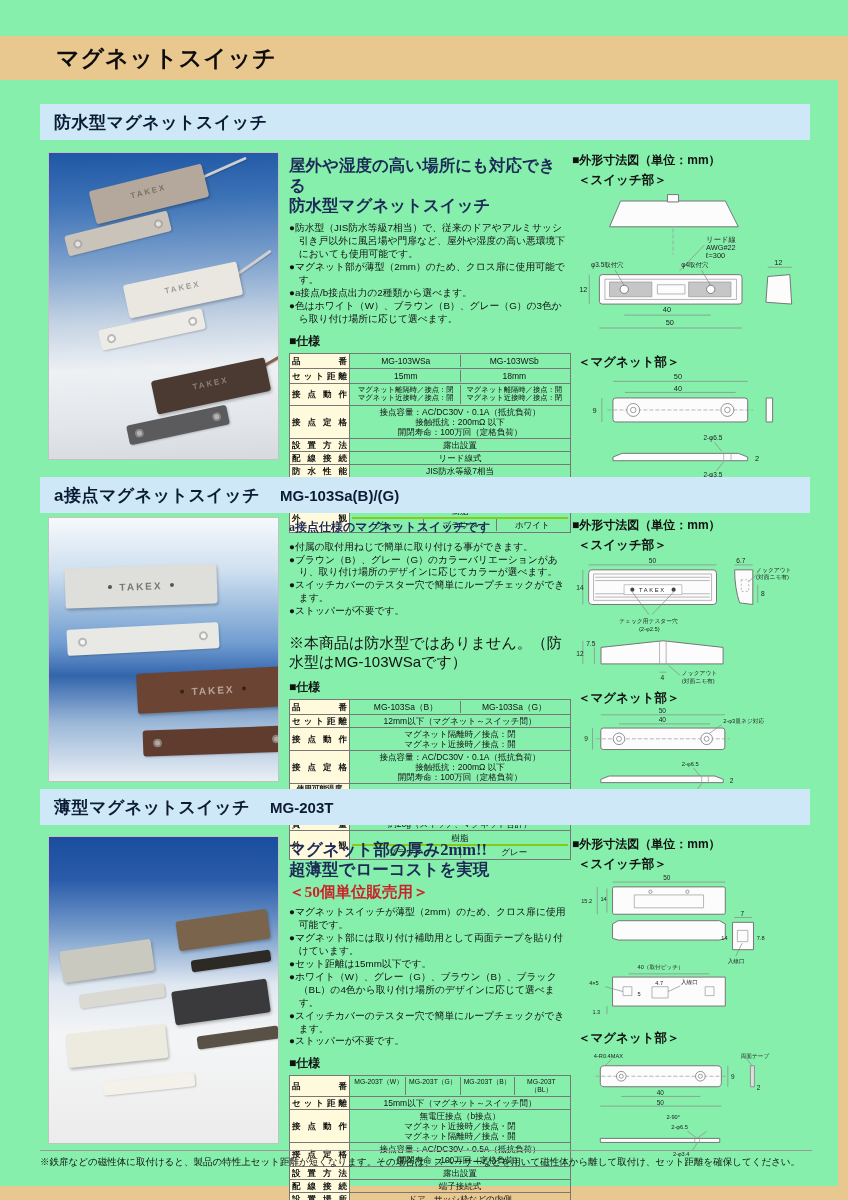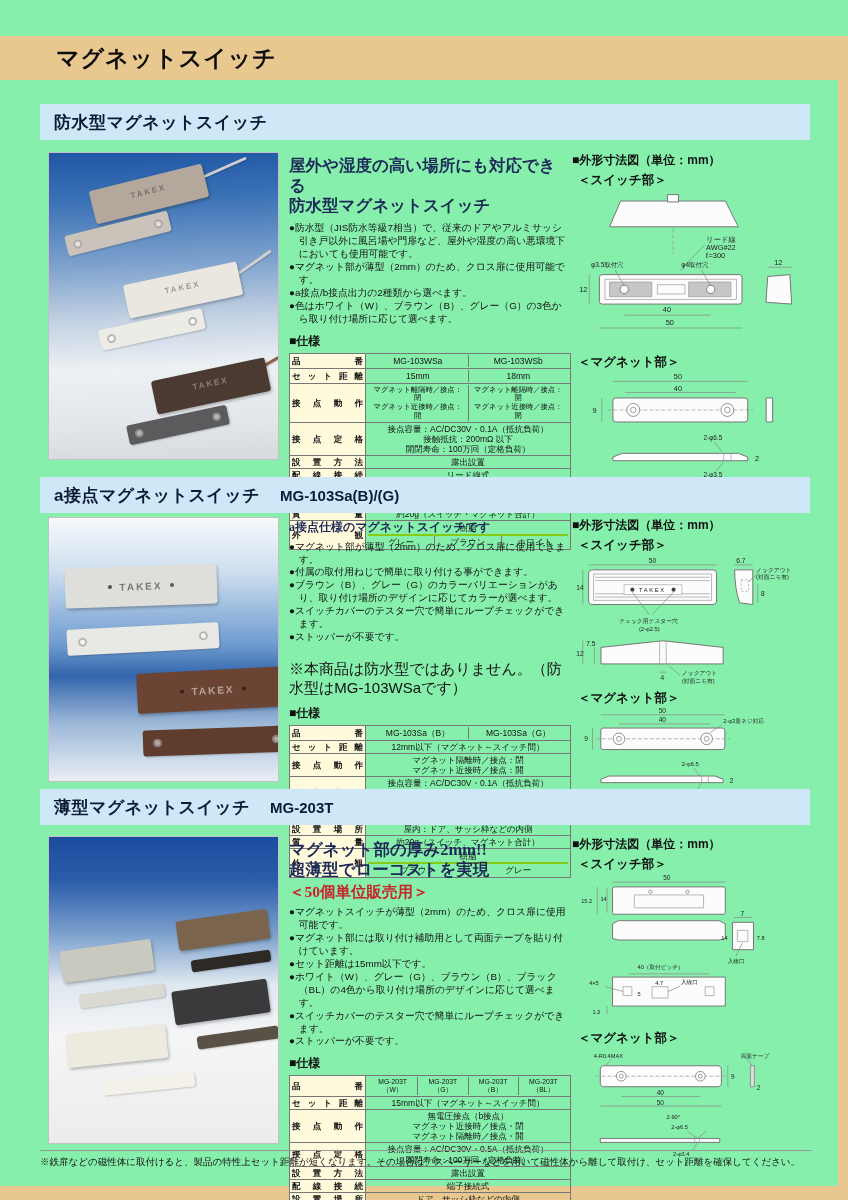--- a/index.html
+++ b/index.html
@@ -37,21 +37,21 @@
   .d1{top:156px}.d2{top:520px}.d3{top:840px}
   .d-head{font-family:"Liberation Serif",serif;font-weight:bold;color:var(--navy);font-size:16.5px;line-height:1.22}
   .red-sub{font-family:"Liberation Serif",serif;font-weight:bold;color:var(--red);font-size:15.5px;margin-top:2px}
   .bullets{margin-top:6px;font-size:9.8px;line-height:1.32}
   .bullets div{padding-left:1em;text-indent:-1em}
   .note{font-size:15px;margin-top:16px}
   .spec-label{font-size:12px;font-weight:bold;margin:7px 0 3px}
 
   table.spec{border-collapse:collapse;width:282px;font-size:8.5px;table-layout:fixed}
   table.spec td{border:1px solid #777;padding:1px 2px;text-align:center;vertical-align:middle;line-height:1.18}
-  td.th{width:76px;background:var(--thead);font-weight:bold;text-align:justify;text-align-last:justify;padding:1px 6px}
+  td.th{width:60px;background:var(--thead);font-weight:bold;text-align:justify;text-align-last:justify;padding:1px 6px}
   td.th.sm{font-size:7.6px;padding:1px 3px}
   td.np{padding:0}
   .cellrow{display:flex;width:100%}
   .cellrow>div{flex:1;padding:1px 2px}
   .cellrow>div+div{border-left:1px solid #777}
   .stack-top{border-bottom:2px solid #84cc16;padding:1px 2px}
   .pre{white-space:pre-line}
   .left{text-align:left}
   .tiny{font-size:7.3px}
   .tiny2{font-size:6.8px}
@@ -275,21 +275,20 @@
     </div>
     <div class="mgb" style="left:94px;top:210px;width:148px;height:26px;background:#5f3c2e;transform:rotate(-2deg)">
       <span class="hole l"></span>
         <span class="hole r"></span>
     </div>
   </div>
 
   <div class="desc d2">
     <div class="d-head" style="font-size:12px">a接点仕様のマグネットスイッチです</div>
     <div class="bullets">
-      <div>●マグネット部が薄型（2mm）のため、クロス扉に使用できます。</div>
       <div>●付属の取付用ねじで簡単に取り付ける事ができます。</div>
       <div>●ブラウン（B）、グレー（G）のカラーバリエーションがあり、取り付け場所のデザインに応じてカラーが選べます。</div>
       <div>●スイッチカバーのテスター穴で簡単にループチェックができます。</div>
       <div>●ストッパーが不要です。</div>
     </div>
     <div class="note">※本商品は防水型ではありません。（防水型はMG-103WSaです）</div>
     <div class="spec-label">■仕様</div>
     <table class="spec">
       <tbody>
           <tr>

